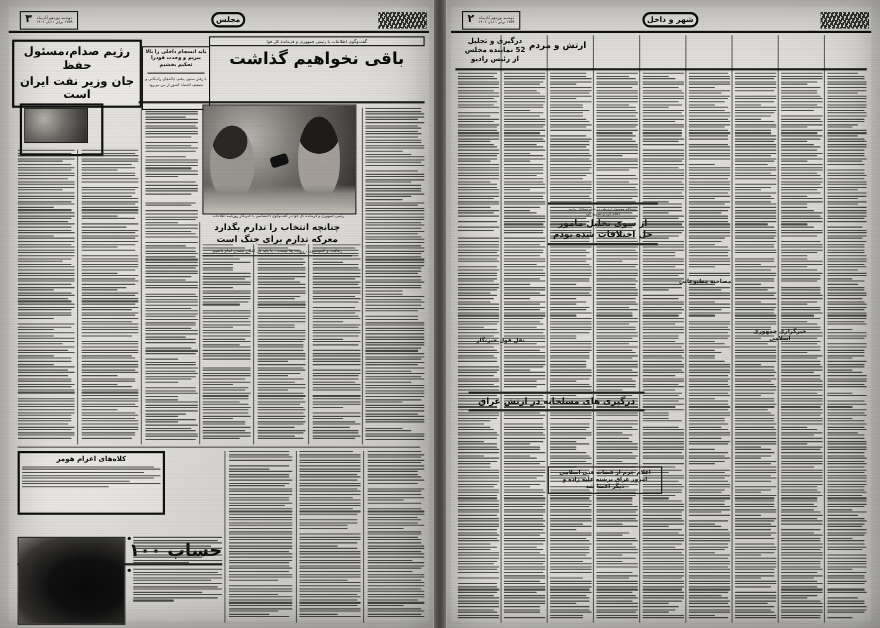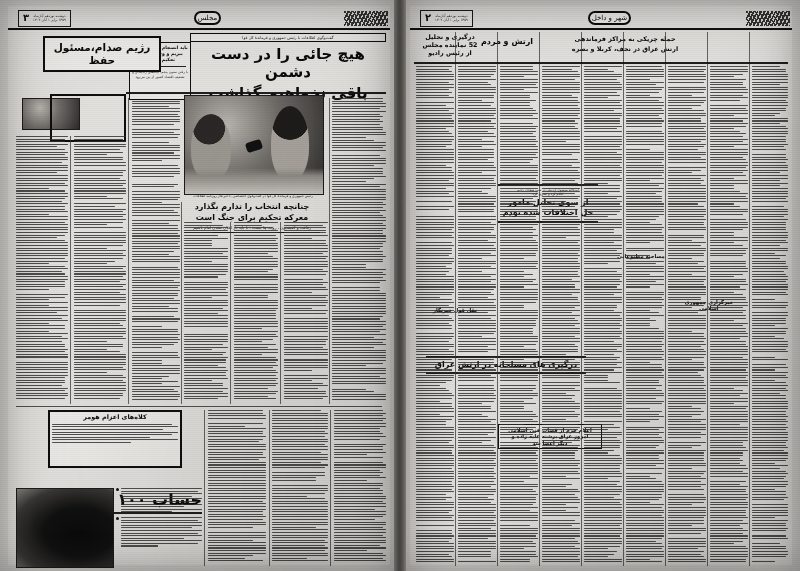--- a/index.html
+++ b/index.html
@@ -45,21 +45,21 @@
   }
   .mh-rule{position:absolute;left:0;right:0;bottom:0;height:2px;background:#111;}
   .dateline{
     border:1px solid #1a1a1a;height:15px;display:flex;align-items:center;
     gap:4px;padding:0 4px;background:#e8e6e2;
   }
   .pagenum{font-size:10px;font-weight:bold;color:#111;line-height:1;}
   .datetxt{font-size:3.4px;color:#222;line-height:1.25;text-align:center;direction:rtl;white-space:pre-line;}
   .sectiontag{
     border:2px solid #0d0d0d;border-radius:9px;background:#f0eeea;
-    padding:1px 2px;font-size:7px;font-weight:normal;color:#0b0b0b;direction:rtl;
+    padding:1px 2px;font-size:7px;font-weight:bold;color:#0b0b0b;direction:rtl;
   }
   .logo{
     width:44px;height:15px;
     background:
       repeating-linear-gradient(118deg,#151515 0 1.6px,transparent 1.6px 3.2px),
       repeating-linear-gradient(62deg,#1d1d1d 0 1.2px,transparent 1.2px 3.6px);
     opacity:.85;
   }
 
   
@@ -87,21 +87,21 @@
     line-height:1.22;letter-spacing:-.2px;
   }
   .hl.xl{font-size:15px;margin-top:24px;}
   .hl.lg{font-size:10.5px;}
   .hl.md{font-size:8px;}
   .hl.sm{font-size:6.4px;}
   .hl.xs{font-size:5.2px;}
   .kicker{direction:rtl;font-size:4px;color:#1b1b1b;text-align:center;}
 
   .boxed{border:1px solid #111;padding:2px 3px;background:#e9e7e3;}
-  .boxed2{border:2px solid #0e0e0e;padding:3px 4px;background:#eceae6;margin-left:32px;}
+  .boxed2{border:2px solid #0e0e0e;padding:3px 4px;background:#eceae6;}
 
   
   .photo{
     background:
       radial-gradient(circle at 30% 30%, #b9b6b1 0%, #6e6b67 45%, #2d2b29 100%),
       repeating-linear-gradient(45deg, rgba(0,0,0,.18) 0 2px, rgba(255,255,255,.06) 2px 4px);
     border:1px solid #1c1c1c;
     position:relative;overflow:hidden;
   }
   .photo.dark{
@@ -138,50 +138,50 @@
           <div class="sectiontag">مجلس</div>
           <div style="flex:1"></div>
           <div class="logo"></div>
           <div class="mh-rule"></div>
         </div>
 
         <div style="position:absolute;right:4px;top:27px;width:196px;">
           <div class="boxed" style="padding:1px 3px;">
             <div class="kicker">گفت‌وگوی اطلاعات با رئیس جمهوری و فرماندهٔ کل قوا</div>
           </div>
-          <div class="hl xl" style="margin-top:3px;">هیچ جائی را در دست دشمن</div>
           <div class="hl xl" style="margin-top:2px;">باقی نخواهیم گذاشت</div>
         </div>
 
         <div class="boxed" style="position:absolute;left:121px;top:36px;width:56px;height:52px;padding:2px;">
           <div class="hl xs" style="font-size:4.6px;line-height:1.3;">باید انسجام داخلی را بالا ببریم و وحدت فودرا تحکیم بخشیم</div>
           <div style="height:1px;background:#222;margin:3px 2px;"></div>
           <div class="kicker" style="font-size:3.4px;line-height:1.35;">با رفتن ستون پنجم، چاله‌های رادیکانی و تضعیف اقتصاد کشور از بین می‌رود</div>
         </div>
 
         <div class="boxed2" style="position:absolute;left:3px;top:30px;width:110px;padding:3px 2px;">
           <div class="hl lg">رژیم صدام،مسئول حفظ</div>
+          <div class="hl lg" style="margin-top:1px;">جان وزیر نفت ایران است</div>
         </div>
 
         <div class="hrule thick" style="left:118px;right:4px;top:86px;"></div>
 
         <div class="photo" style="position:absolute;left:176px;top:89px;width:138px;height:98px;">
           <div class="figA" style="left:6px;top:18px;width:40px;height:66px;background:radial-gradient(circle at 45% 22%,#2a2826 0 28%,#9b9791 29% 100%);"></div>
           <div class="figB" style="right:14px;top:10px;width:38px;height:74px;background:radial-gradient(circle at 50% 20%,#1e1c1a 0 30%,#a7a29b 31% 100%);"></div>
           <div style="position:absolute;left:0;right:0;bottom:0;height:26px;background:linear-gradient(0deg,#c9c5bf,#8d8984 70%,rgba(0,0,0,0));"></div>
           <div style="position:absolute;left:44%;top:46%;width:16px;height:10px;background:#111;border-radius:3px;transform:rotate(-18deg);"></div>
         </div>
         <div class="caption" style="position:absolute;left:178px;top:188px;width:134px;">رئیس جمهوری و فرماندهٔ کل قوا در گفت‌وگوی اختصاصی با خبرنگار روزنامه اطلاعات</div>
 
         <div class="photo" style="position:absolute;left:14px;top:92px;width:56px;height:30px;"></div>
         <div class="boxed2" style="position:absolute;left:10px;top:88px;width:64px;height:38px;border-width:2px;background:transparent;"></div>
 
         <div style="position:absolute;left:176px;top:196px;width:136px;">
           <div class="hl md">چنانچه انتخاب را تدارم بگذارد</div>
-          <div class="hl md" style="margin-top:1px;">معرکه تحکیم برای جنگ است</div>
+          <div class="hl md" style="margin-top:1px;">معرکه تدارم برای جنگ است</div>
           <div class="kicker" style="margin-top:2px;">رفاقت و کمیسیون ، رویت ها نیست ، با باید بار اعلان نشدن امام باشیم</div>
           <div style="height:1px;background:#1a1a1a;margin-top:2px;"></div>
         </div>
 
         <div class="boxed2" style="position:absolute;left:8px;top:404px;width:126px;height:50px;padding:2px;">
           <div class="hl sm">کلاه‌های اعزام هومر</div>
           <div class="lines" style="margin-top:2px;">
             <i class="s2"></i>
               <i class="s1"></i>
               <i class="s3"></i>
@@ -1133,24 +1133,20 @@
 ۱۳۵۹ برابر ۱ آبان ۱۴۰۲</span>
           </div>
           <div style="flex:1"></div>
           <div class="sectiontag">شهر و داخل</div>
           <div style="flex:1"></div>
           <div class="logo"></div>
           <div class="mh-rule"></div>
         </div>
 
 
-        <div style="position:absolute;right:106px;top:30px;width:122px;">
-          <div class="hl sm">حمله چریکی به مراکز فرماندهی</div>
-          <div class="hl sm" style="margin-top:2px;">ارتش عراق در نجف، کربلا و بصره</div>
-        </div>
 
         <div style="position:absolute;right:246px;top:31px;width:78px;">
           <div class="hl md">ارتش و مردم</div>
         </div>
 
         <div style="position:absolute;left:4px;top:28px;width:72px;">
           <div class="hl sm">درگیری و تجلیل</div>
           <div class="hl sm">52 نماینده مجلس</div>
           <div class="hl sm">از رئیس رادیو</div>
         </div>

